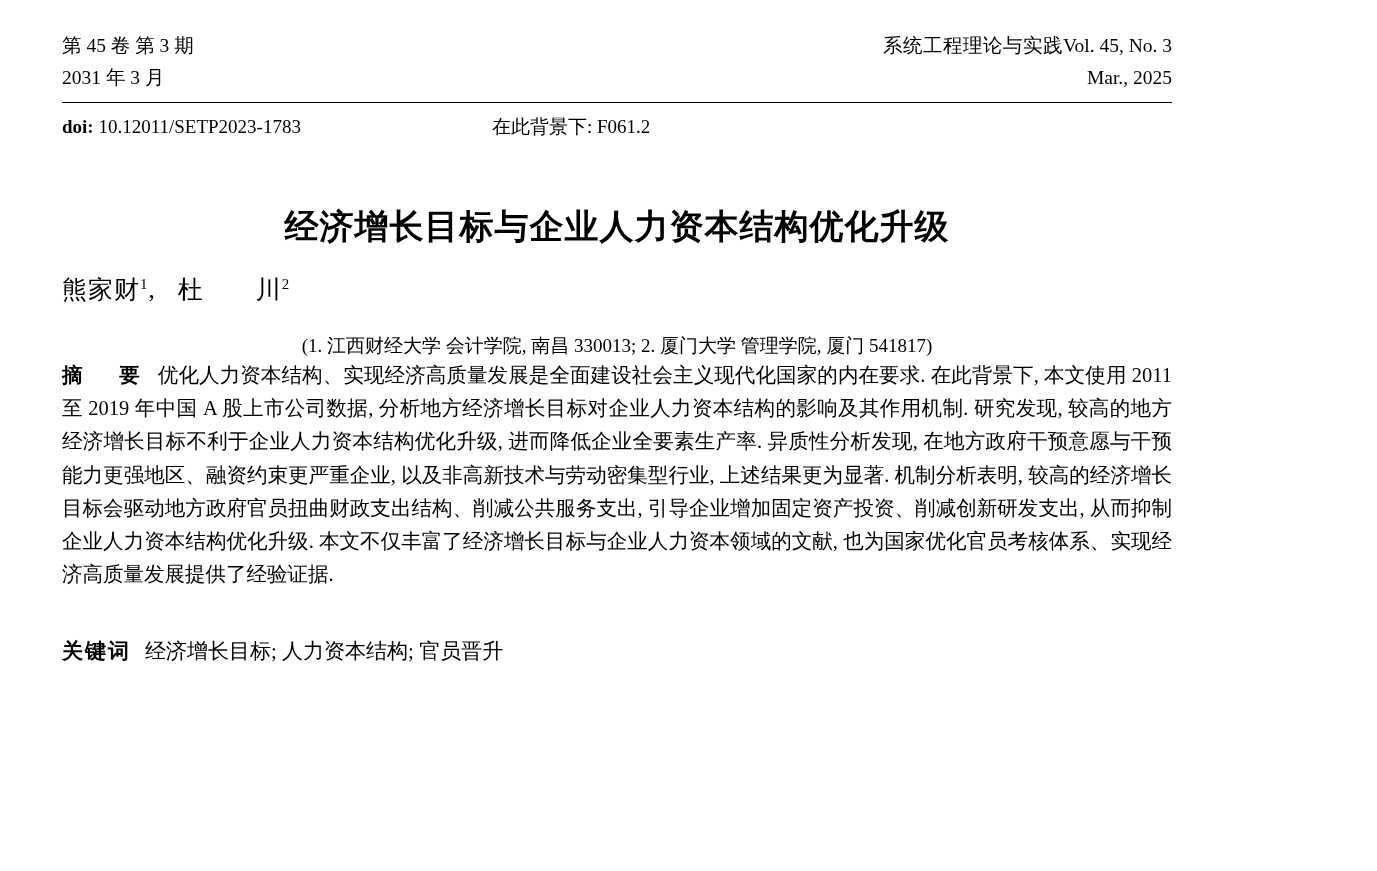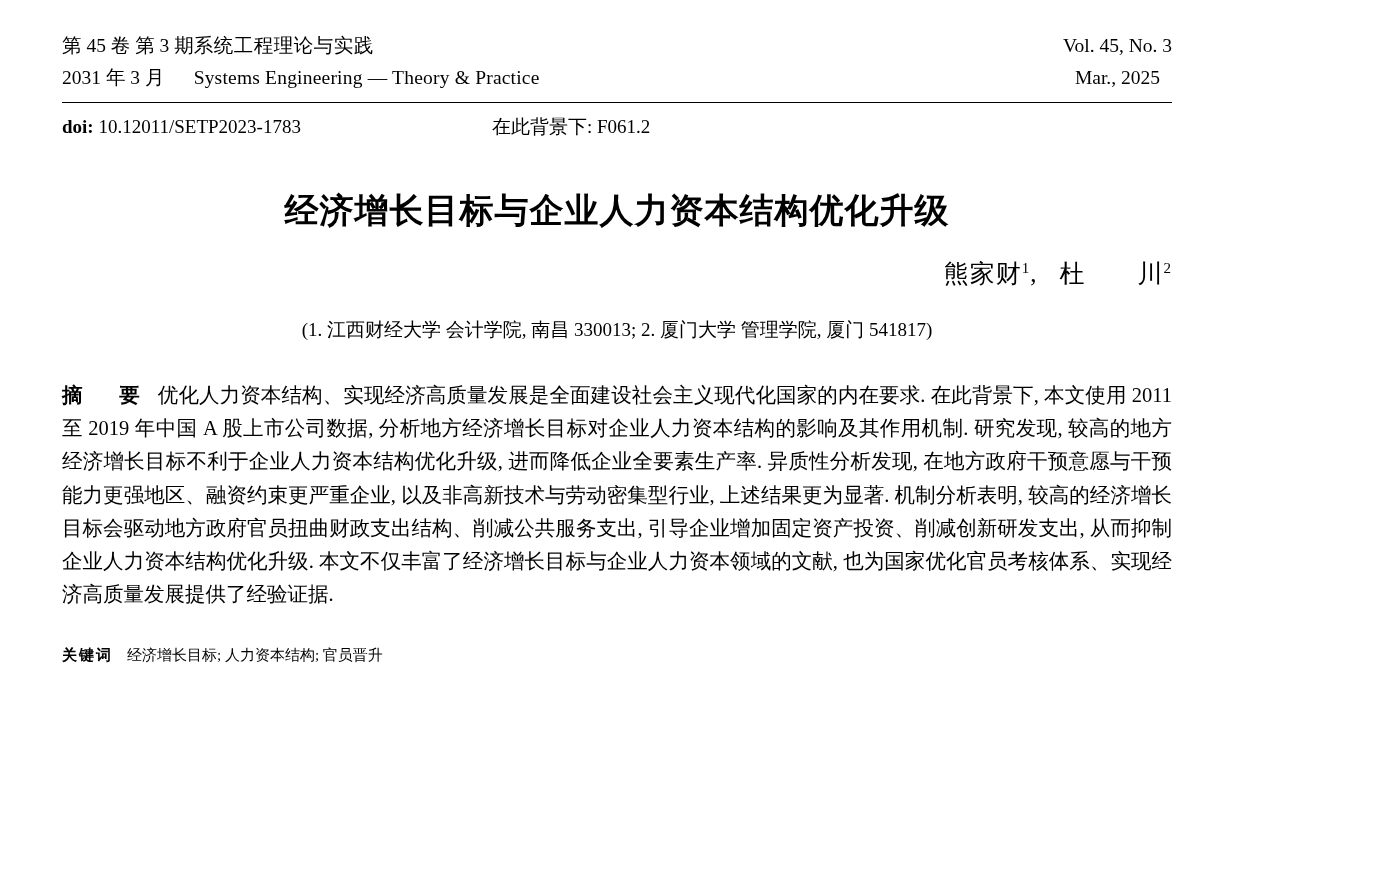--- a/index.html
+++ b/index.html
@@ -29,25 +29,25 @@
     justify-content: space-between;
     padding-top: 30px;
     font-size: 19.5px;
     line-height: 1.62;
   }
   .masthead .col-left {
     text-align: left;
     white-space: nowrap;
   }
   .masthead .col-center {
-    text-align: left;
+    text-align: right;
     flex: 1;
   }
   .masthead .col-right {
-    text-align: center;
+    text-align: right;
     white-space: nowrap;
   }
   .journal-cn {
     font-size: 19.5px;
     letter-spacing: 0.5px;
   }
   .journal-en {
     font-size: 19.5px;
     letter-spacing: 0.2px;
   }
@@ -77,82 +77,80 @@
   .b {
     font-weight: bold;
   }
 
   
   .title {
     text-align: center;
     font-size: 34px;
     font-weight: bold;
     letter-spacing: 1px;
-    margin-top: 48px;
+    margin-top: 64px;
     font-family: "DejaVu Serif", "Liberation Serif", serif;
   }
 
   
   .authors {
-    text-align: right;
+    text-align: left;
     font-size: 25px;
     letter-spacing: 1px;
   }
   .authors sup {
     font-size: 15px;
     vertical-align: super;
   }
   .author-gap {
     display: inline-block;
     width: 22px;
   }
 
   .affiliation {
     text-align: center;
     font-size: 19px;
     margin-top: 27px;
   }
 
   
   .abstract {
-    margin-top: 36px;
     font-size: 20.5px;
     line-height: 1.62;
     text-align: justify;
     text-justify: inter-ideograph;
   }
   .abstract-label {
     font-weight: bold;
     letter-spacing: 8px;
     margin-right: 10px;
   }
   .keywords {
-    margin-top: 32px;
-    font-size: 15px;
+    margin-top: 44px;
+    font-size: 21px;
     line-height: 1.6;
   }
   .kw-label {
     font-weight: bold;
     letter-spacing: 2px;
     margin-right: 14px;
   }
 </style>
 </head>
 <body>
 
 <div class="page">
 
   <div class="masthead">
     <div class="col-left">
       <div>第 45 卷  第 3 期</div>
       <div>2031 年 3 月</div>
     </div>
     <div class="col-center">
       <div class="journal-cn">系统工程理论与实践</div>
-      <div class="journal-en">Systems Engineering — Theory &amp; Practice</div>
     </div>
     <div class="col-right">
       <div>Vol. 45, No. 3</div>
       <div>Mar., 2025</div>
     </div>
   </div>
 
   <hr class="rule">
 
   <div class="doi-line">

